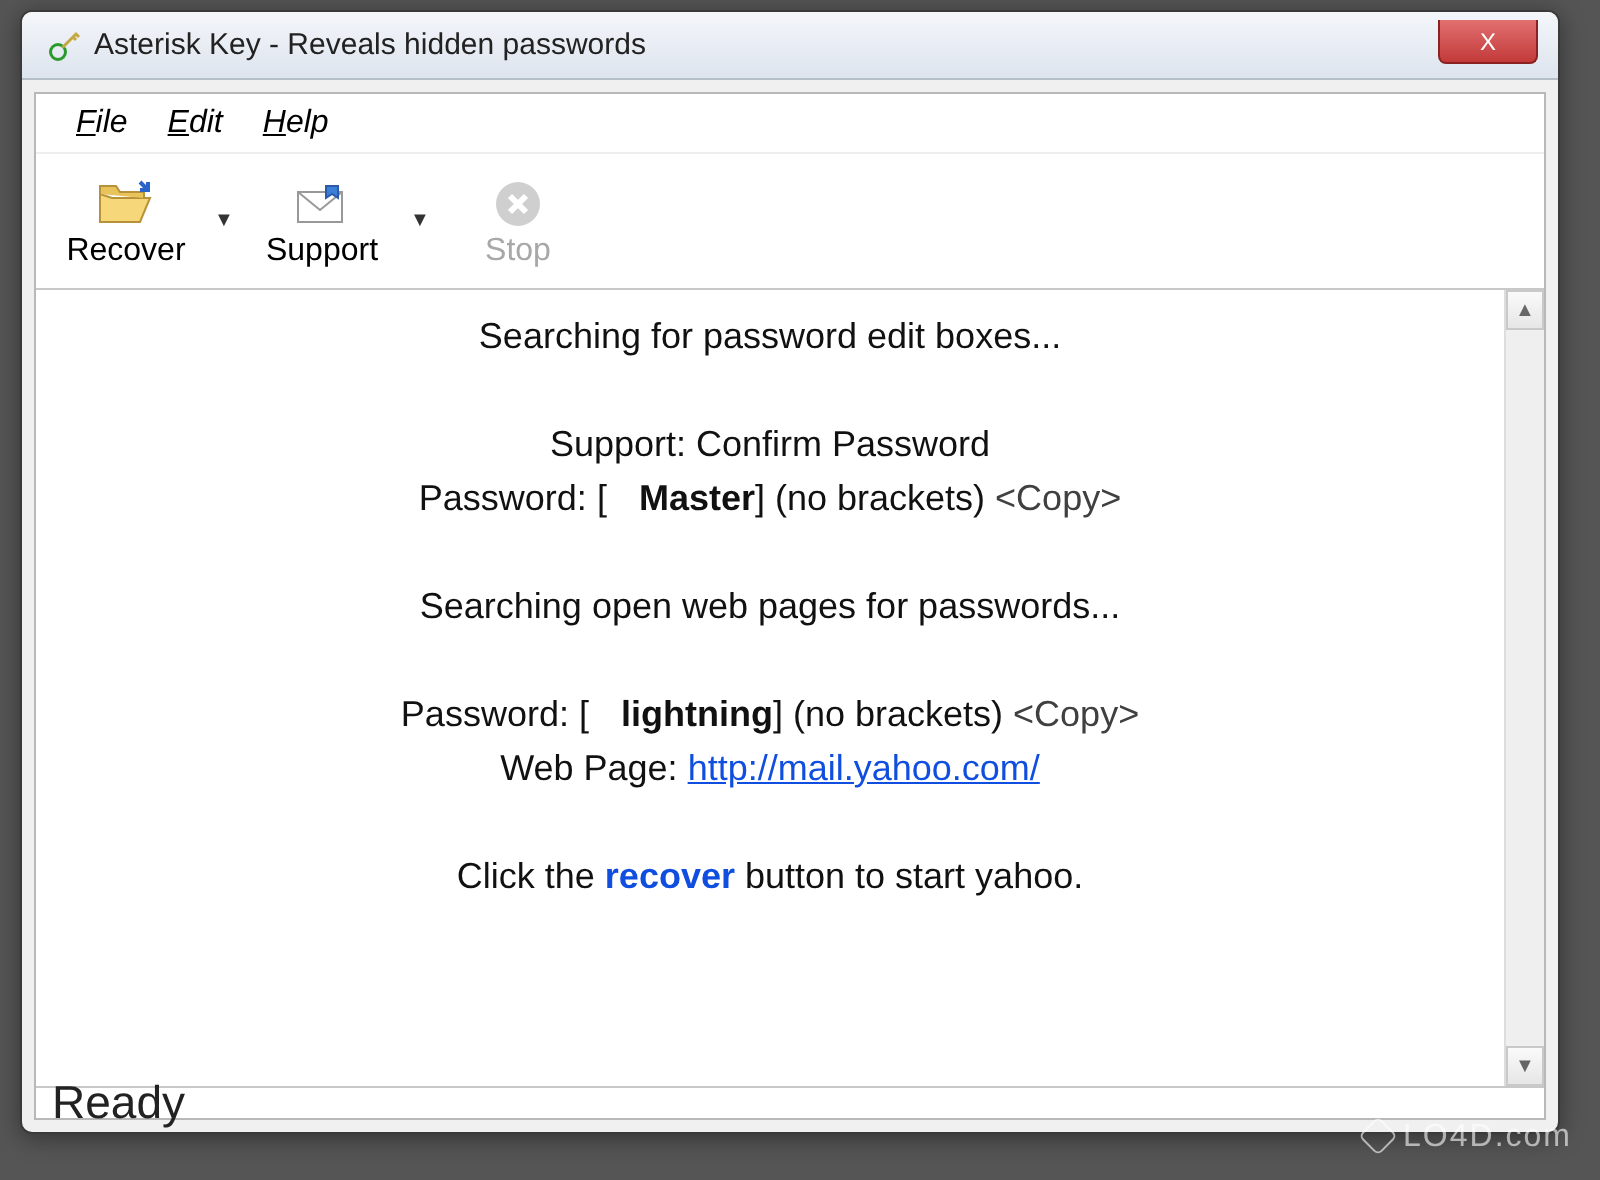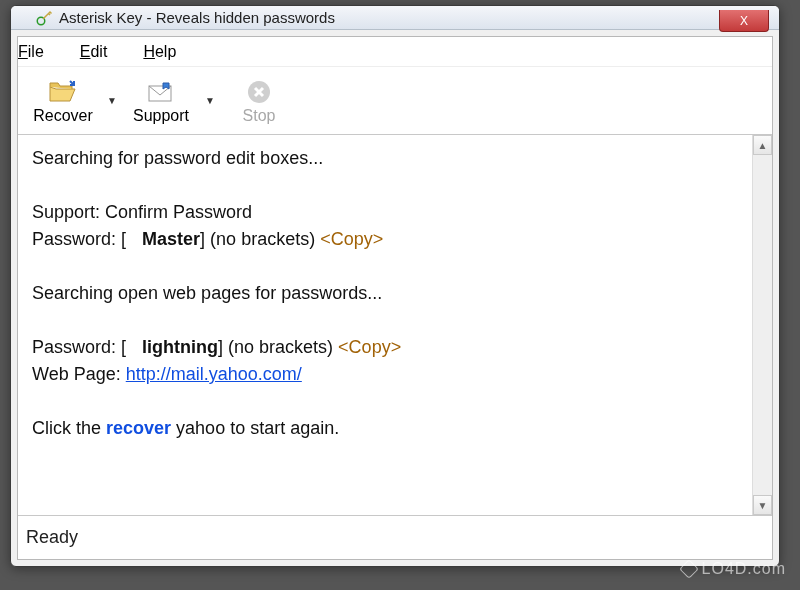--- a/index.html
+++ b/index.html
@@ -20,26 +20,26 @@
       height: 562px;
       background: #f0f0f0;
       border: 1px solid #3a3a3a;
       border-radius: 6px;
       box-shadow: 0 2px 12px rgba(0,0,0,0.4);
       display: flex;
       flex-direction: column;
       overflow: hidden;
     }
     .titlebar {
-      height: 24px;
+      height: 34px;
       background: linear-gradient(#f4f6fa, #dde4ee);
       border-bottom: 1px solid #b5bfca;
       display: flex;
       align-items: center;
-      padding: 0 24px;
+      padding: 0 12px;
       position: relative;
     }
     .app-icon {
       width: 18px; height: 18px; margin-right: 6px;
     }
     .title-text {
       font-size: 15px;
       color: #222;
     }
     .close-btn {
@@ -58,26 +58,27 @@
     .client {
       flex: 1;
       margin: 6px;
       background: #fff;
       border: 1px solid #b8b8b8;
       display: flex;
       flex-direction: column;
     }
     .menubar {
       height: 30px;
-      padding: 0 0;
-      display: flex;
-      align-items: center;
-      gap: 36px;
+      padding: 0 20px;
+      display: flex;
+      align-items: center;
+      gap: 20px;
       font-size: 16px;
       border-bottom: 1px solid #eee;
+      font-style: italic;
     }
     .menubar span { cursor: default; }
     .underline { text-decoration: underline; }
     .toolbar {
       height: 68px;
       border-bottom: 1px solid #c8c8c8;
       display: flex;
       align-items: center;
       padding: 0 8px;
       gap: 6px;
@@ -100,56 +101,57 @@
       align-items: center;
       justify-content: center;
       font-size: 10px;
       color: #333;
       cursor: pointer;
     }
     .content {
       flex: 1;
       position: relative;
       display: flex;
+      text-align: center;
     }
     .log {
       flex: 1;
       padding: 10px 14px;
       font-size: 18px;
       line-height: 1.5;
       color: #111;
       overflow: hidden;
     }
     .log .link { color: #104ee0; text-decoration: underline; cursor: pointer; }
-    .log .copy { color: #a16207; cursor: pointer; }
+    .log .copy { color: #404040; cursor: pointer; }
     .log .bold { font-weight: 700; margin-left: 16px; }
     .log .bold-blue { font-weight: 700; color: #104ee0; }
     .scrollbar {
       width: 20px;
       background: #f0f0f0;
       border-left: 1px solid #ddd;
       position: relative;
     }
     .sb-arrow {
       width: 100%; height: 20px;
       background: linear-gradient(#fafafa,#e6e6e6);
       border: 1px solid #c9c9c9;
       display:flex; align-items:center; justify-content:center;
       font-size: 10px; color: #666;
       cursor: pointer;
     }
     .sb-track { position:absolute; top:20px; bottom:20px; left:0; right:0; background:#efefef;}
     .sb-arrow.bottom { position:absolute; bottom:0; }
     .statusbar {
-      height: 44px;
+      height: 16px;
       border-top: 1px solid #c8c8c8;
       display: flex;
       align-items: center;
       padding: 0 8px;
-      font-size: 18px;
+      font-size: 23px;
       color: #222;
     }
     .watermark {
       position: absolute;
       right: 14px; bottom: 12px;
       color: rgba(255,255,255,0.6);
       font-size: 16px;
       letter-spacing: 1px;
     }
     .watermark .wm-icon {
@@ -233,21 +235,21 @@
         <div>Searching open web pages for passwords...</div>
         <br>
         <div>
           <span>Password: </span>[<span class="bold">lightning</span>]<span> (no brackets) </span><span class="copy">&lt;Copy&gt;</span>
         </div>
         <div>
           <span>Web Page: </span><span class="link">http://mail.yahoo.com/</span>
         </div>
         <br>
         <div>
-          <span>Click the </span><span class="bold-blue">recover</span><span> yahoo to start again.</span>
+          <span>Click the </span><span class="bold-blue">recover</span><span> button to start yahoo.</span>
         </div>
       </div>
       <div class="scrollbar">
         <div class="sb-arrow">▲</div>
         <div class="sb-track"></div>
         <div class="sb-arrow bottom">▼</div>
       </div>
     </div>
 
     <div class="statusbar">

